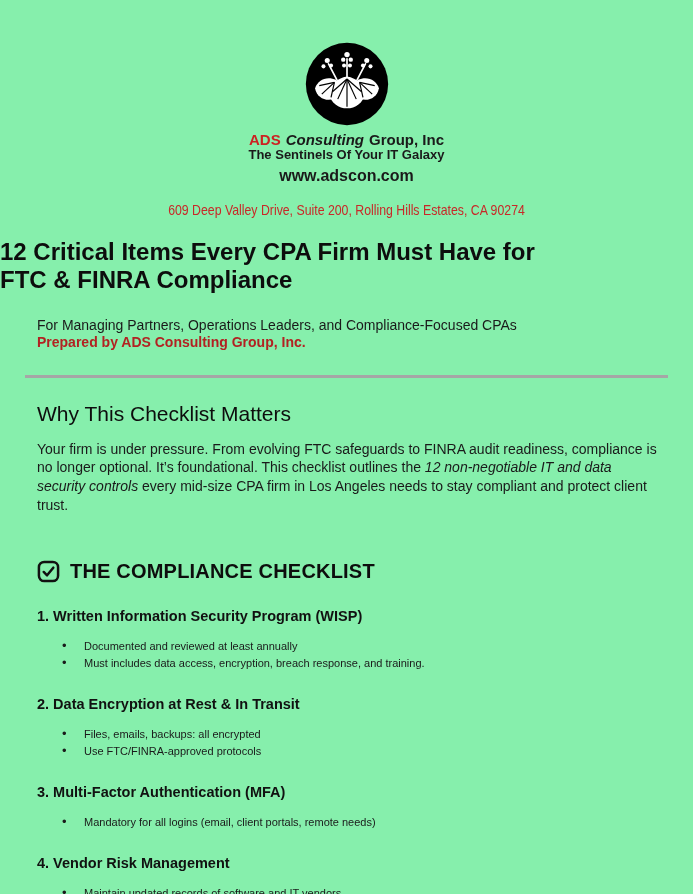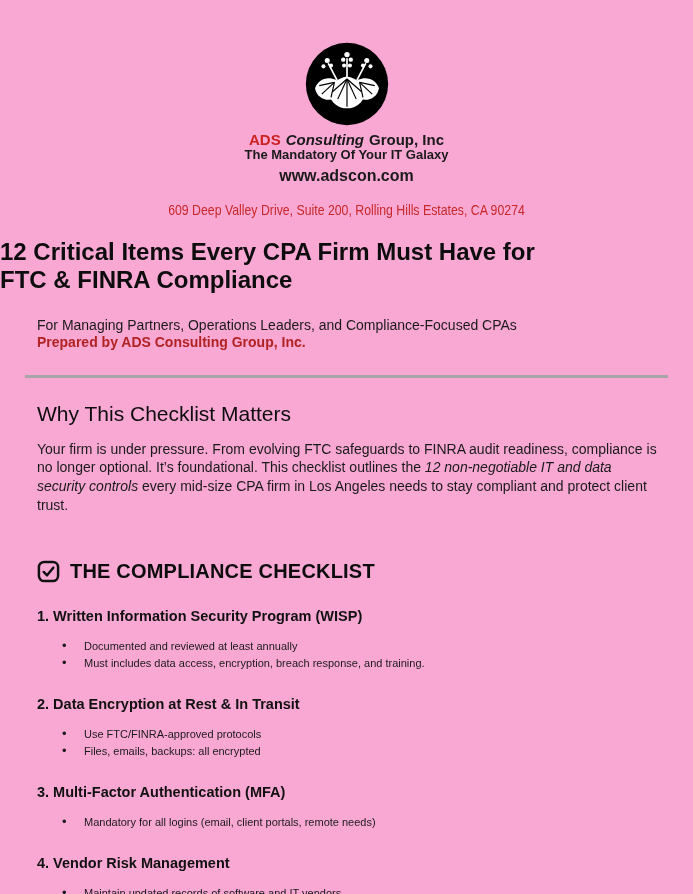--- a/index.html
+++ b/index.html
@@ -1,17 +1,17 @@
 <!DOCTYPE html>
 <html><head>
 <meta charset="utf-8">
 <style>
   html,body{margin:0;padding:0;background:#fff;}
   .page{
-    width:693px;height:894px;background:#f9a8d4;margin:0 auto;
+    width:693px;height:894px;background:#86efac;margin:0 auto;
     font-family:"Liberation Sans",sans-serif;color:#1a1a1a;
     overflow:hidden;position:relative;box-sizing:border-box;
     padding-top:42px;
   }
   
   .header{text-align:center;}
   .logo-wrap{line-height:0;}
   .company-line{font-size:15px;font-weight:bold;margin-top:5px;line-height:1.15;}
   .company-line .brand{color:#CC2222;margin-right:5px;}
   .company-line .consulting{font-style:italic;margin-right:5px;}
@@ -81,21 +81,21 @@
               <path d="M35 48 L20 62"></path>
               <path d="M35 48 L31 66"></path>
             <path d="M65 48 L83 52"></path>
               <path d="M65 48 L80 62"></path>
               <path d="M65 48 L69 66"></path>
           </g>
         </svg>
       </span>
     </div>
     <div class="company-line"><span class="brand">ADS</span><span class="consulting">Consulting</span><span>Group, Inc</span></div>
-    <div class="tagline">The Mandatory Of Your IT Galaxy</div>
+    <div class="tagline">The Sentinels Of Your IT Galaxy</div>
     <div class="website">www.adscon.com</div>
     <div class="address"><span class="squeeze">609 Deep Valley Drive, Suite 200, Rolling Hills Estates, CA 90274</span></div>
   </div>
 
   <div class="doc-title">
     <div>12 Critical Items Every CPA Firm Must Have for</div>
     <div>FTC &amp; FINRA Compliance</div>
   </div>
 
   <div class="audience">For Managing Partners, Operations Leaders, and Compliance-Focused CPAs</div>
@@ -120,22 +120,22 @@
       <div class="item">
         <div class="item-title">1. Written Information Security Program (WISP)</div>
         <ul>
           <li>Documented and reviewed at least annually</li>
           <li>Must includes data access, encryption, breach response, and training.</li>
         </ul>
       </div>
       <div class="item">
         <div class="item-title">2. Data Encryption at Rest &amp; In Transit</div>
         <ul>
+          <li>Files, emails, backups: all encrypted</li>
           <li>Use FTC/FINRA-approved protocols</li>
-          <li>Files, emails, backups: all encrypted</li>
         </ul>
       </div>
       <div class="item">
         <div class="item-title">3. Multi-Factor Authentication (MFA)</div>
         <ul>
           <li>Mandatory for all logins (email, client portals, remote needs)</li>
         </ul>
       </div>
       <div class="item">
         <div class="item-title">4. Vendor Risk Management</div>

